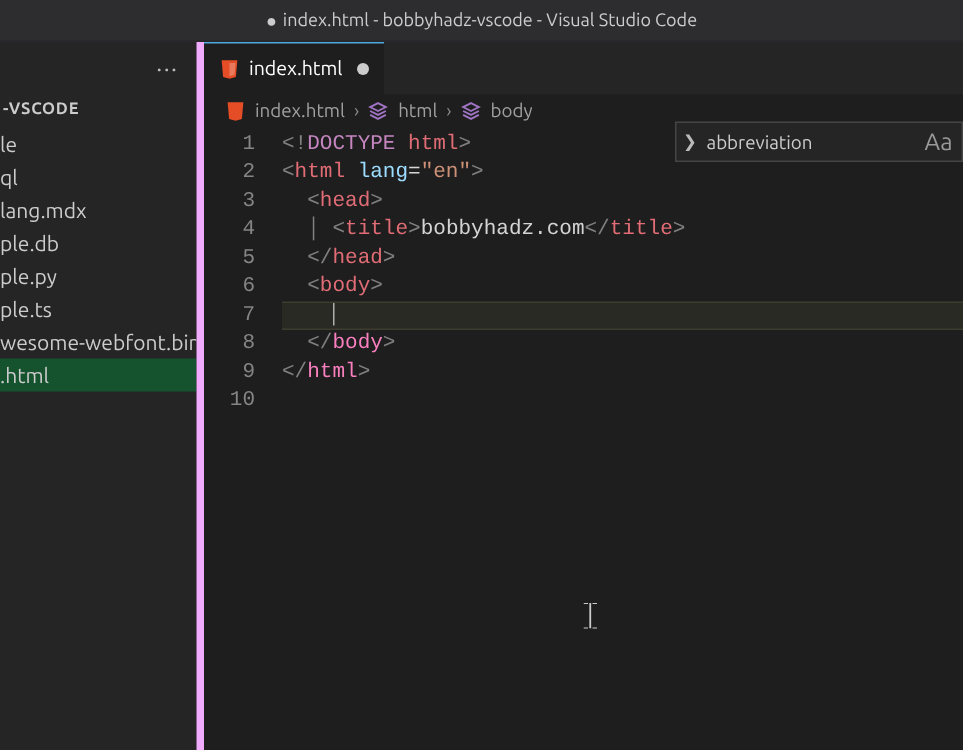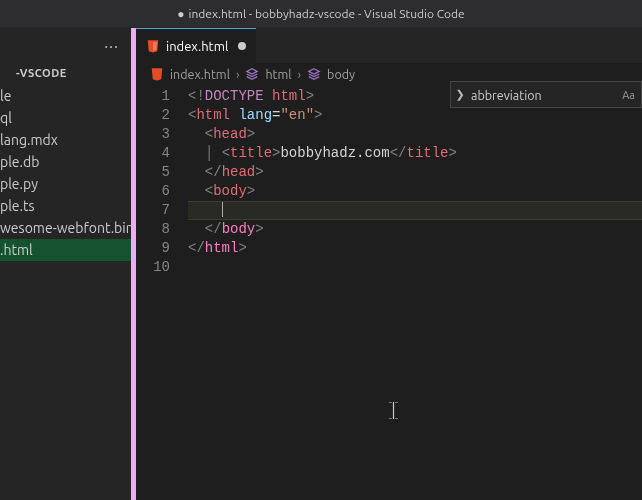--- a/index.html
+++ b/index.html
@@ -28,21 +28,21 @@
     display: flex; flex-direction: column;
     color: #cccccc;
   }
   .sb-header {
     height: 35px; display: flex; align-items: center;
     justify-content: flex-end; padding-right: 12px;
   }
   .sb-header .dots { font-size: 16px; color: #bbbbbb; letter-spacing: 1px; }
   .sb-title {
     font-size: 11px; font-weight: bold; color: #cccccc;
-    padding: 4px 6px 6px 16px; letter-spacing: 0.5px;
+    padding: 4px 6px 6px 2px; letter-spacing: 0.5px;
   }
   .sb-item {
     height: 22px; display: flex; align-items: center;
     padding-left: 0; font-size: 14px; color: #cccccc;
     white-space: nowrap; overflow: hidden;
   }
   .sb-item.selected { background: #14532d; }
   .editor-area {
     flex: 1; display: flex; flex-direction: column;
     background: #1e1e1e; border-left: 5px solid #f0abfc;
@@ -109,21 +109,21 @@
     position: absolute;
     top: 53px; right: 0;
     width: 192px; height: 27px;
     background: #252526;
     border: 1px solid #454545;
     display: flex; align-items: center;
     font-size: 12.5px; color: #cccccc;
   }
   .suggest .arrow { width: 18px; text-align: center; color: #bbbbbb; font-size: 11px; }
   .suggest .label { flex: 1; padding-left: 2px; }
-  .suggest .meta { padding-right: 6px; color: #9a9a9a; font-size: 11px; }
+  .suggest .meta { padding-right: 6px; color: #9a9a9a; font-size: 16px; }
   .text-cursor {
     position: absolute;
     left: 389px; top: 402px;
     width: 9px; height: 17px;
     color: #cccccc;
   }
 </style>
 </head>
 <body>
 

